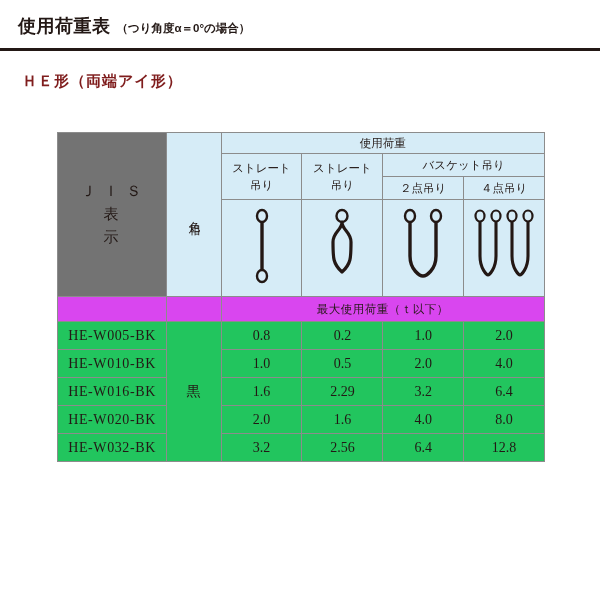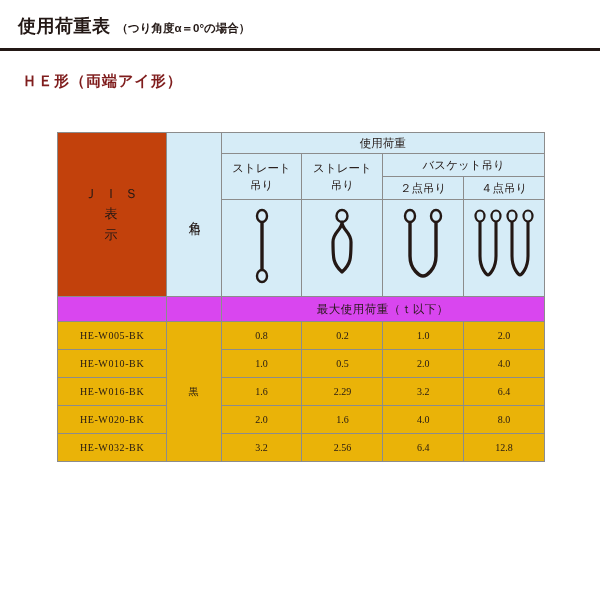--- a/index.html
+++ b/index.html
@@ -84,22 +84,22 @@
     background: #d6ecf7;
     font-size: 11.5px;
   }
   .hd-tall { height: 20px; }
 
   .col-jis { width: 108px; }
   .col-color { width: 54px; }
   .col-d { width: 80px; }
 
   .jis-cell {
-    background: #c2410c;
-    font-size: 13px;
+    background: #737373;
+    font-size: 15px;
     line-height: 1.55;
     letter-spacing: 2px;
   }
   .color-cell-head {
     background: #d6ecf7;
     font-size: 11.5px;
     line-height: 1.5;
     letter-spacing: 1px;
   }
   .vert {
@@ -120,22 +120,22 @@
 
   .maxload-row td {
     background: #d946ef;
     height: 24px;
     font-size: 11.5px;
     letter-spacing: 0.5px;
   }
 
   .data-row td {
     height: 27px;
-    background: #eab308;
-    font-size: 10px;
+    background: #22c55e;
+    font-size: 14px;
   }
   .data-row td.name {
     letter-spacing: 0.6px;
   }
   .color-swatch {
     background: #231815;
     color: #ffffff;
     font-size: 13px;
     letter-spacing: 1px;
   }

